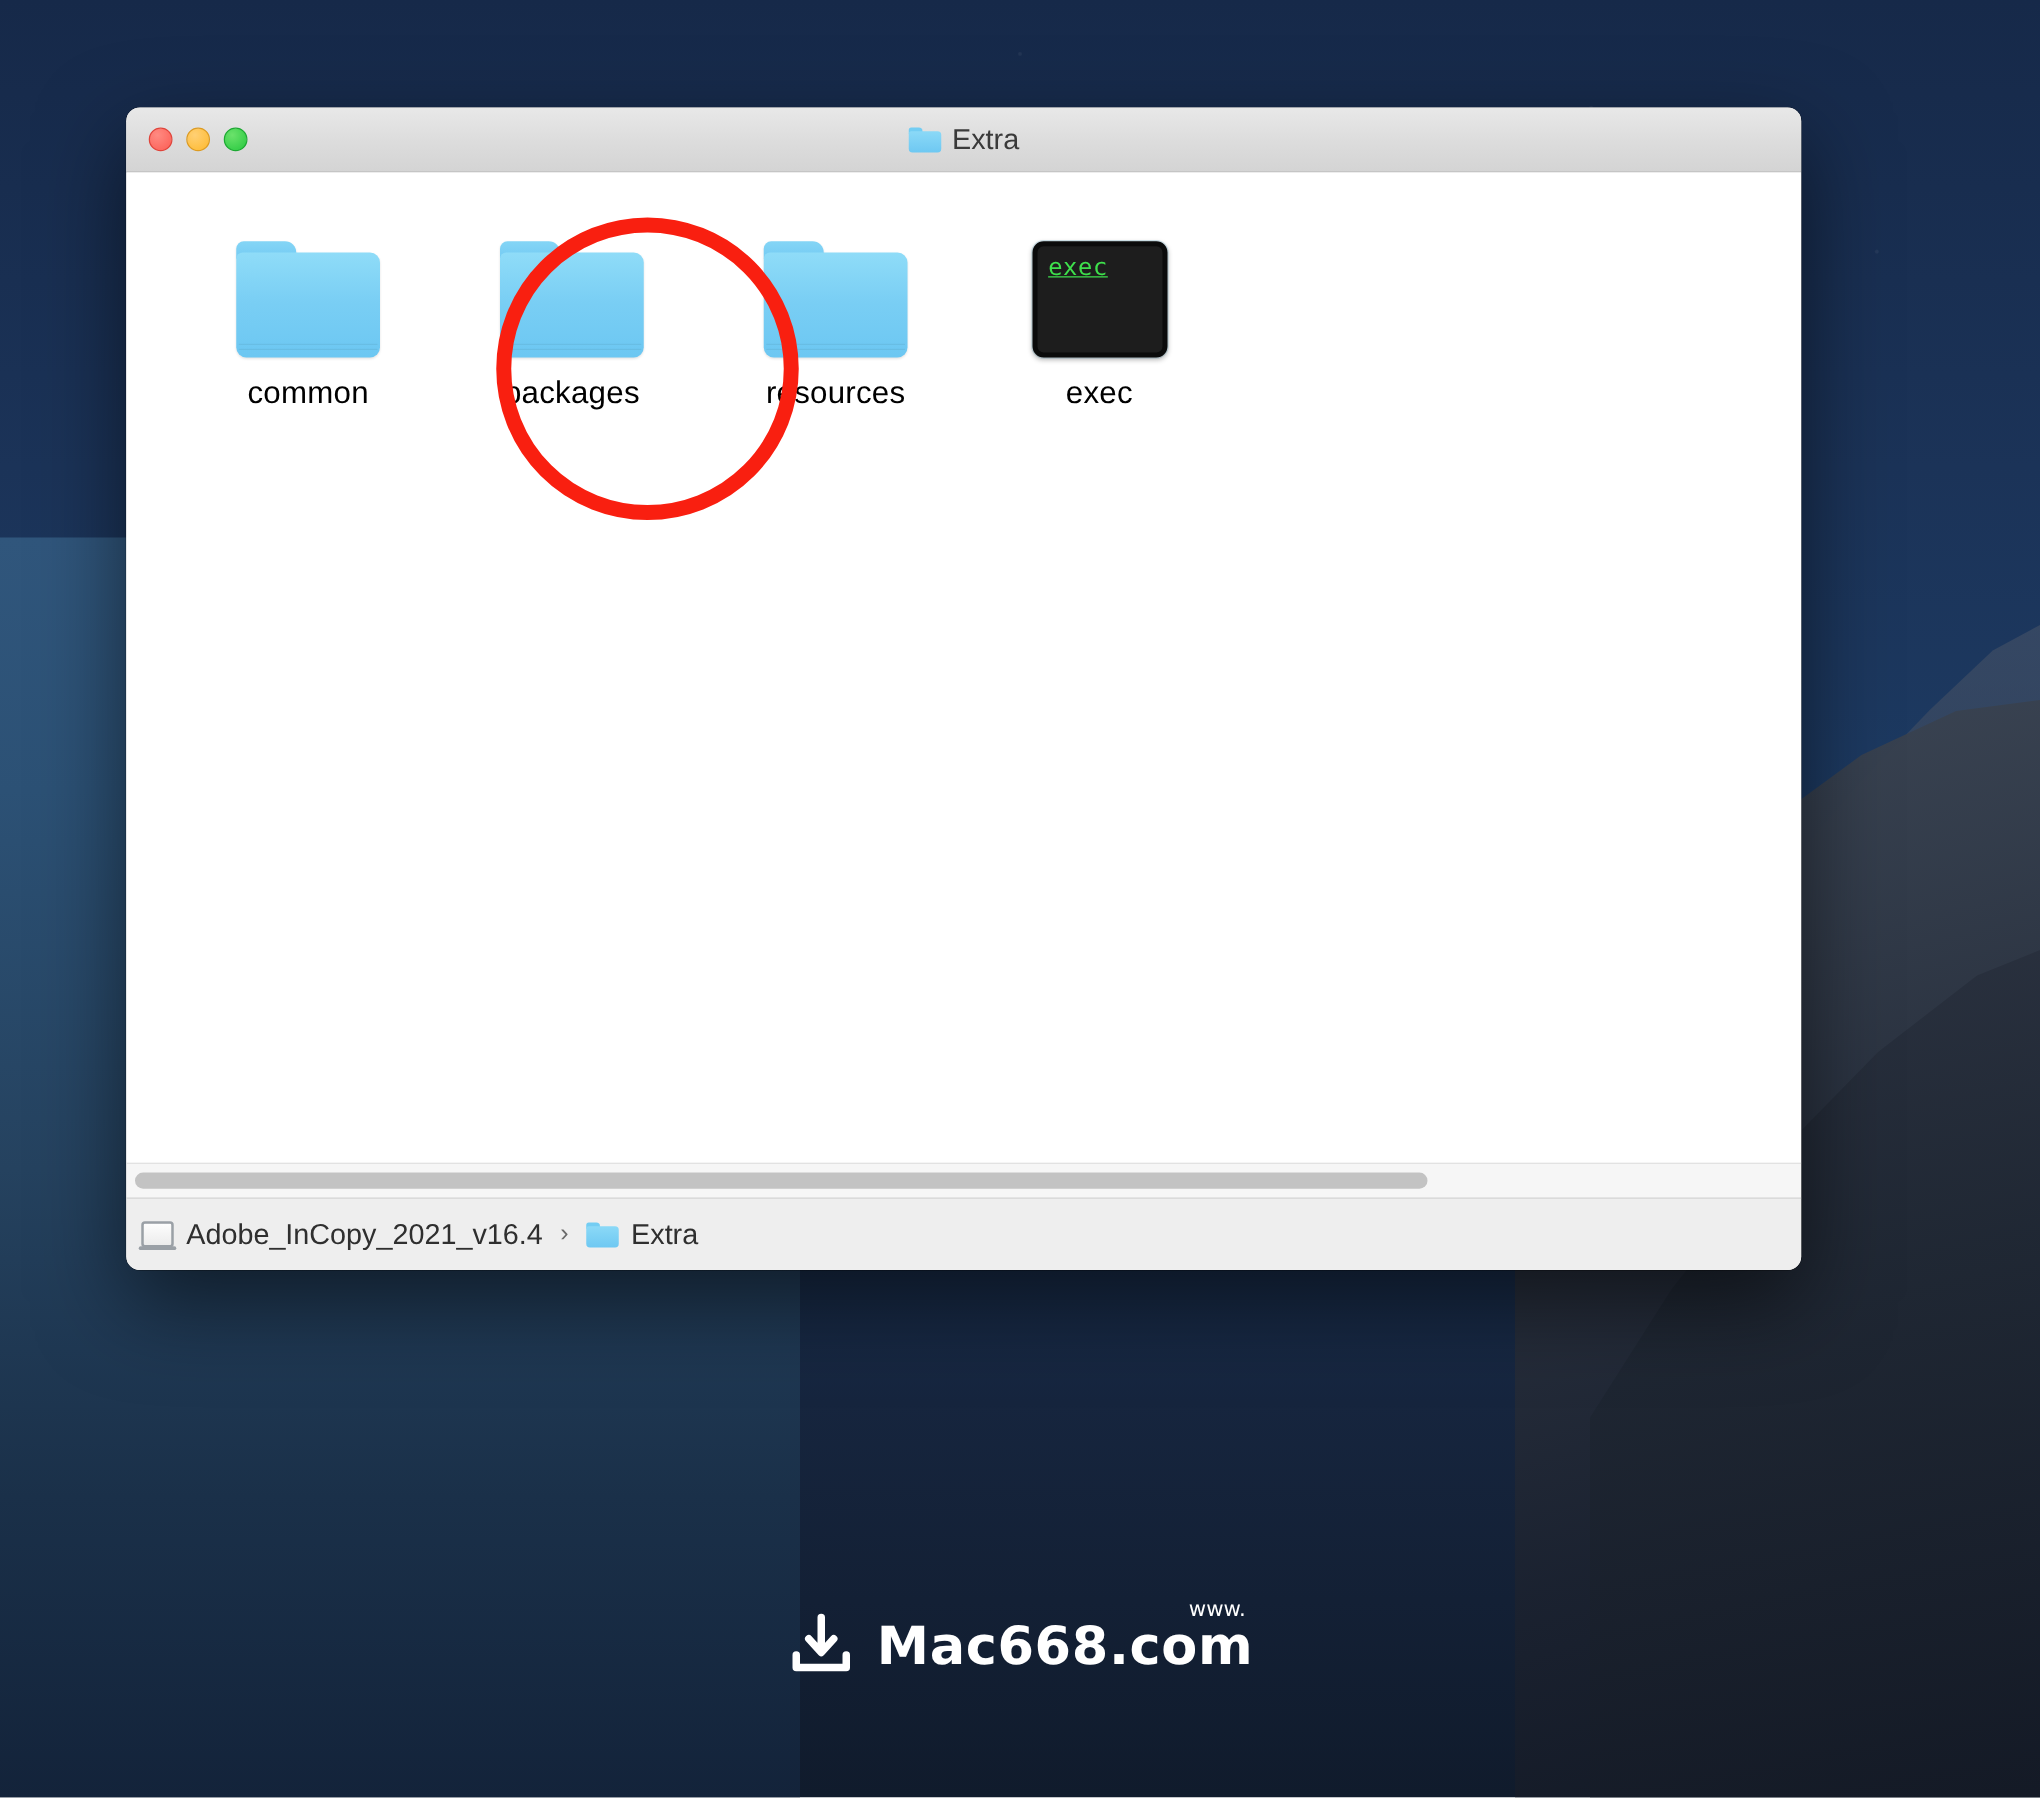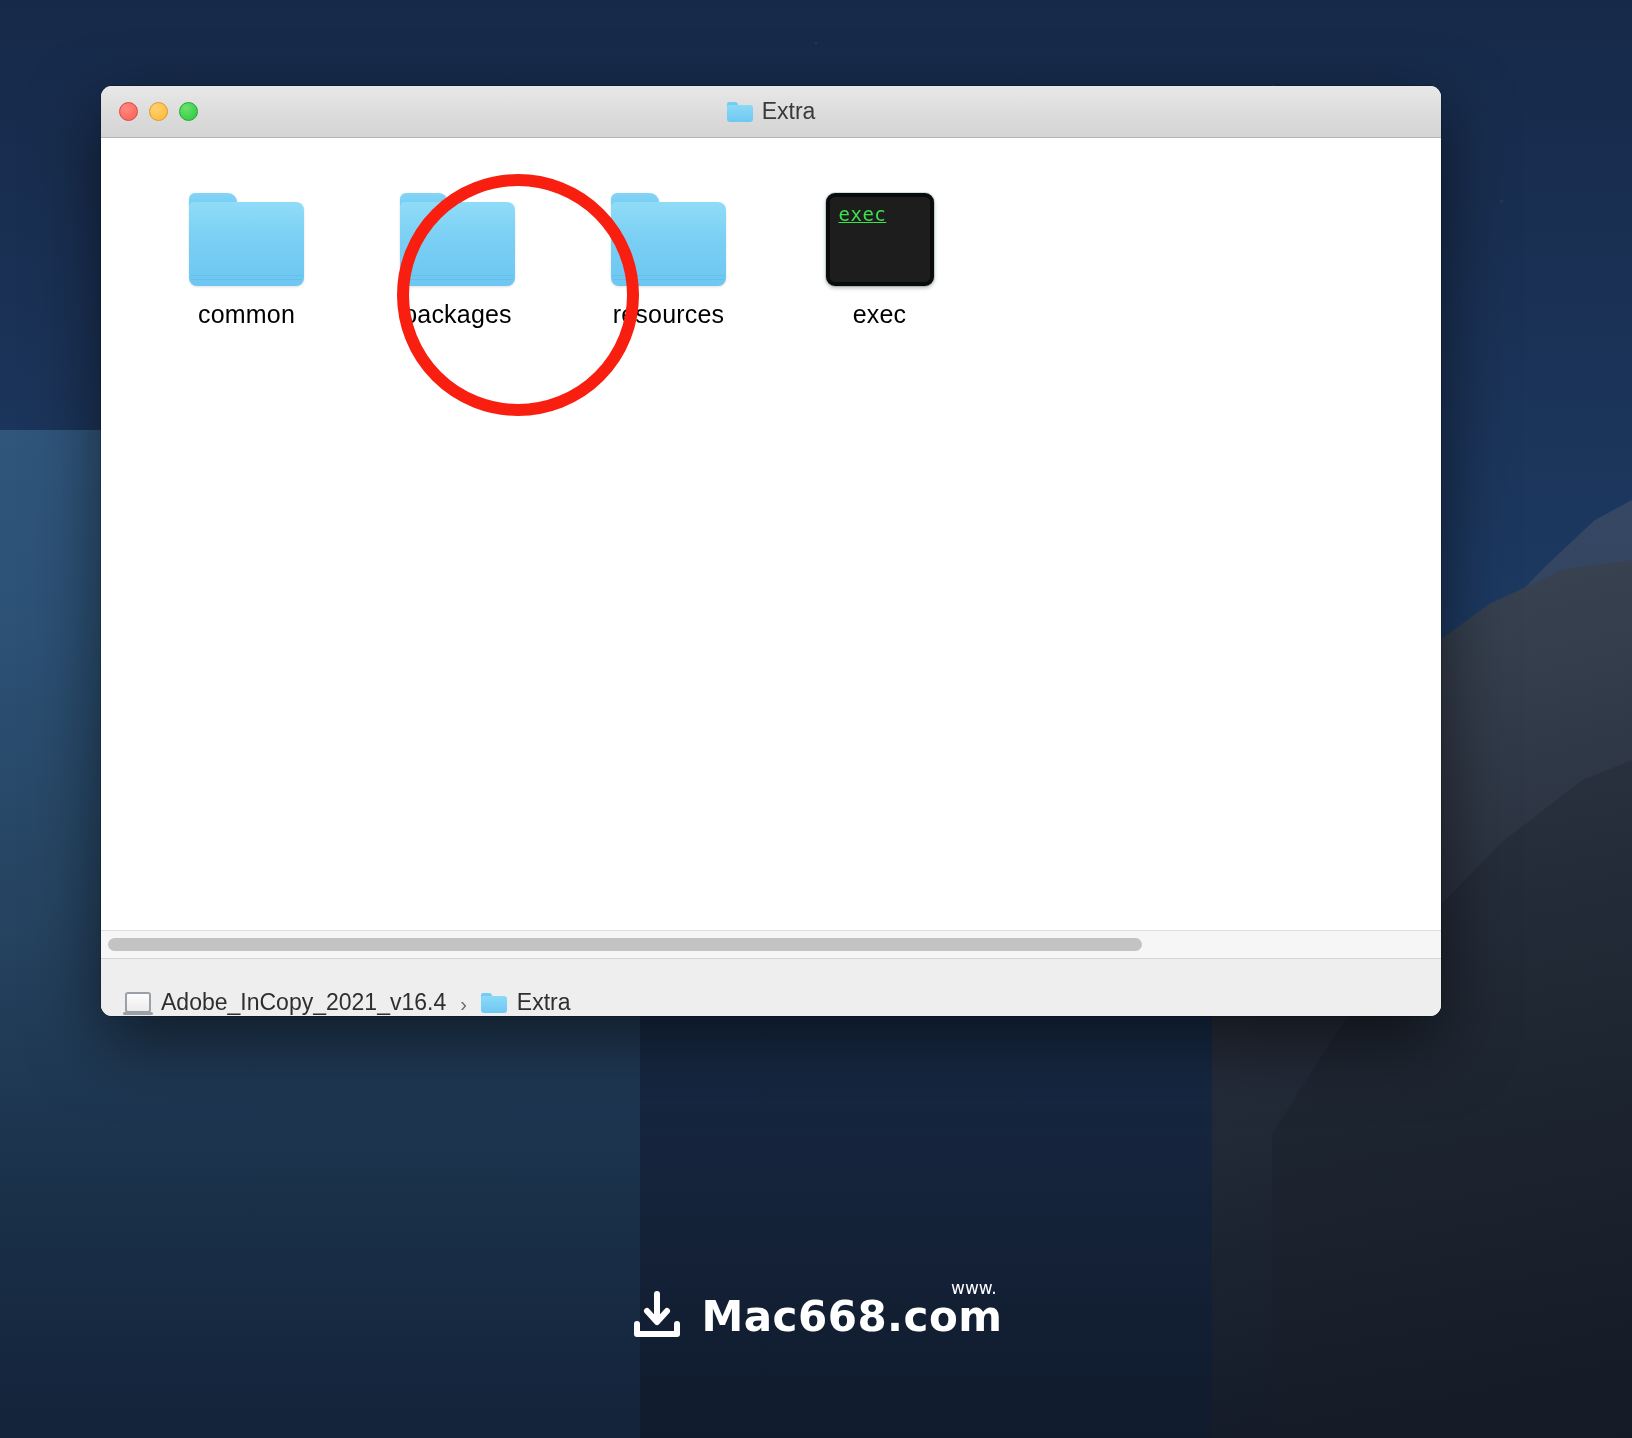--- a/index.html
+++ b/index.html
@@ -268,22 +268,22 @@
     background: #c3c3c3;
     border-radius: 7px;
   }
 
   
   #pathbar {
     flex: 0 0 58px;
     background: #eeeeee;
     border-top: 1px solid #d3d3d3;
     display: flex;
-    align-items: flex-end;
-    padding-left: 24px;
+    align-items: center;
+    padding-left: 12px;
     gap: 10px;
   }
   #pathbar .crumb {
     display: flex;
     align-items: center;
     gap: 10px;
     font-size: 23px;
     color: #2f2f2f;
   }
   #pathbar .chevron {

